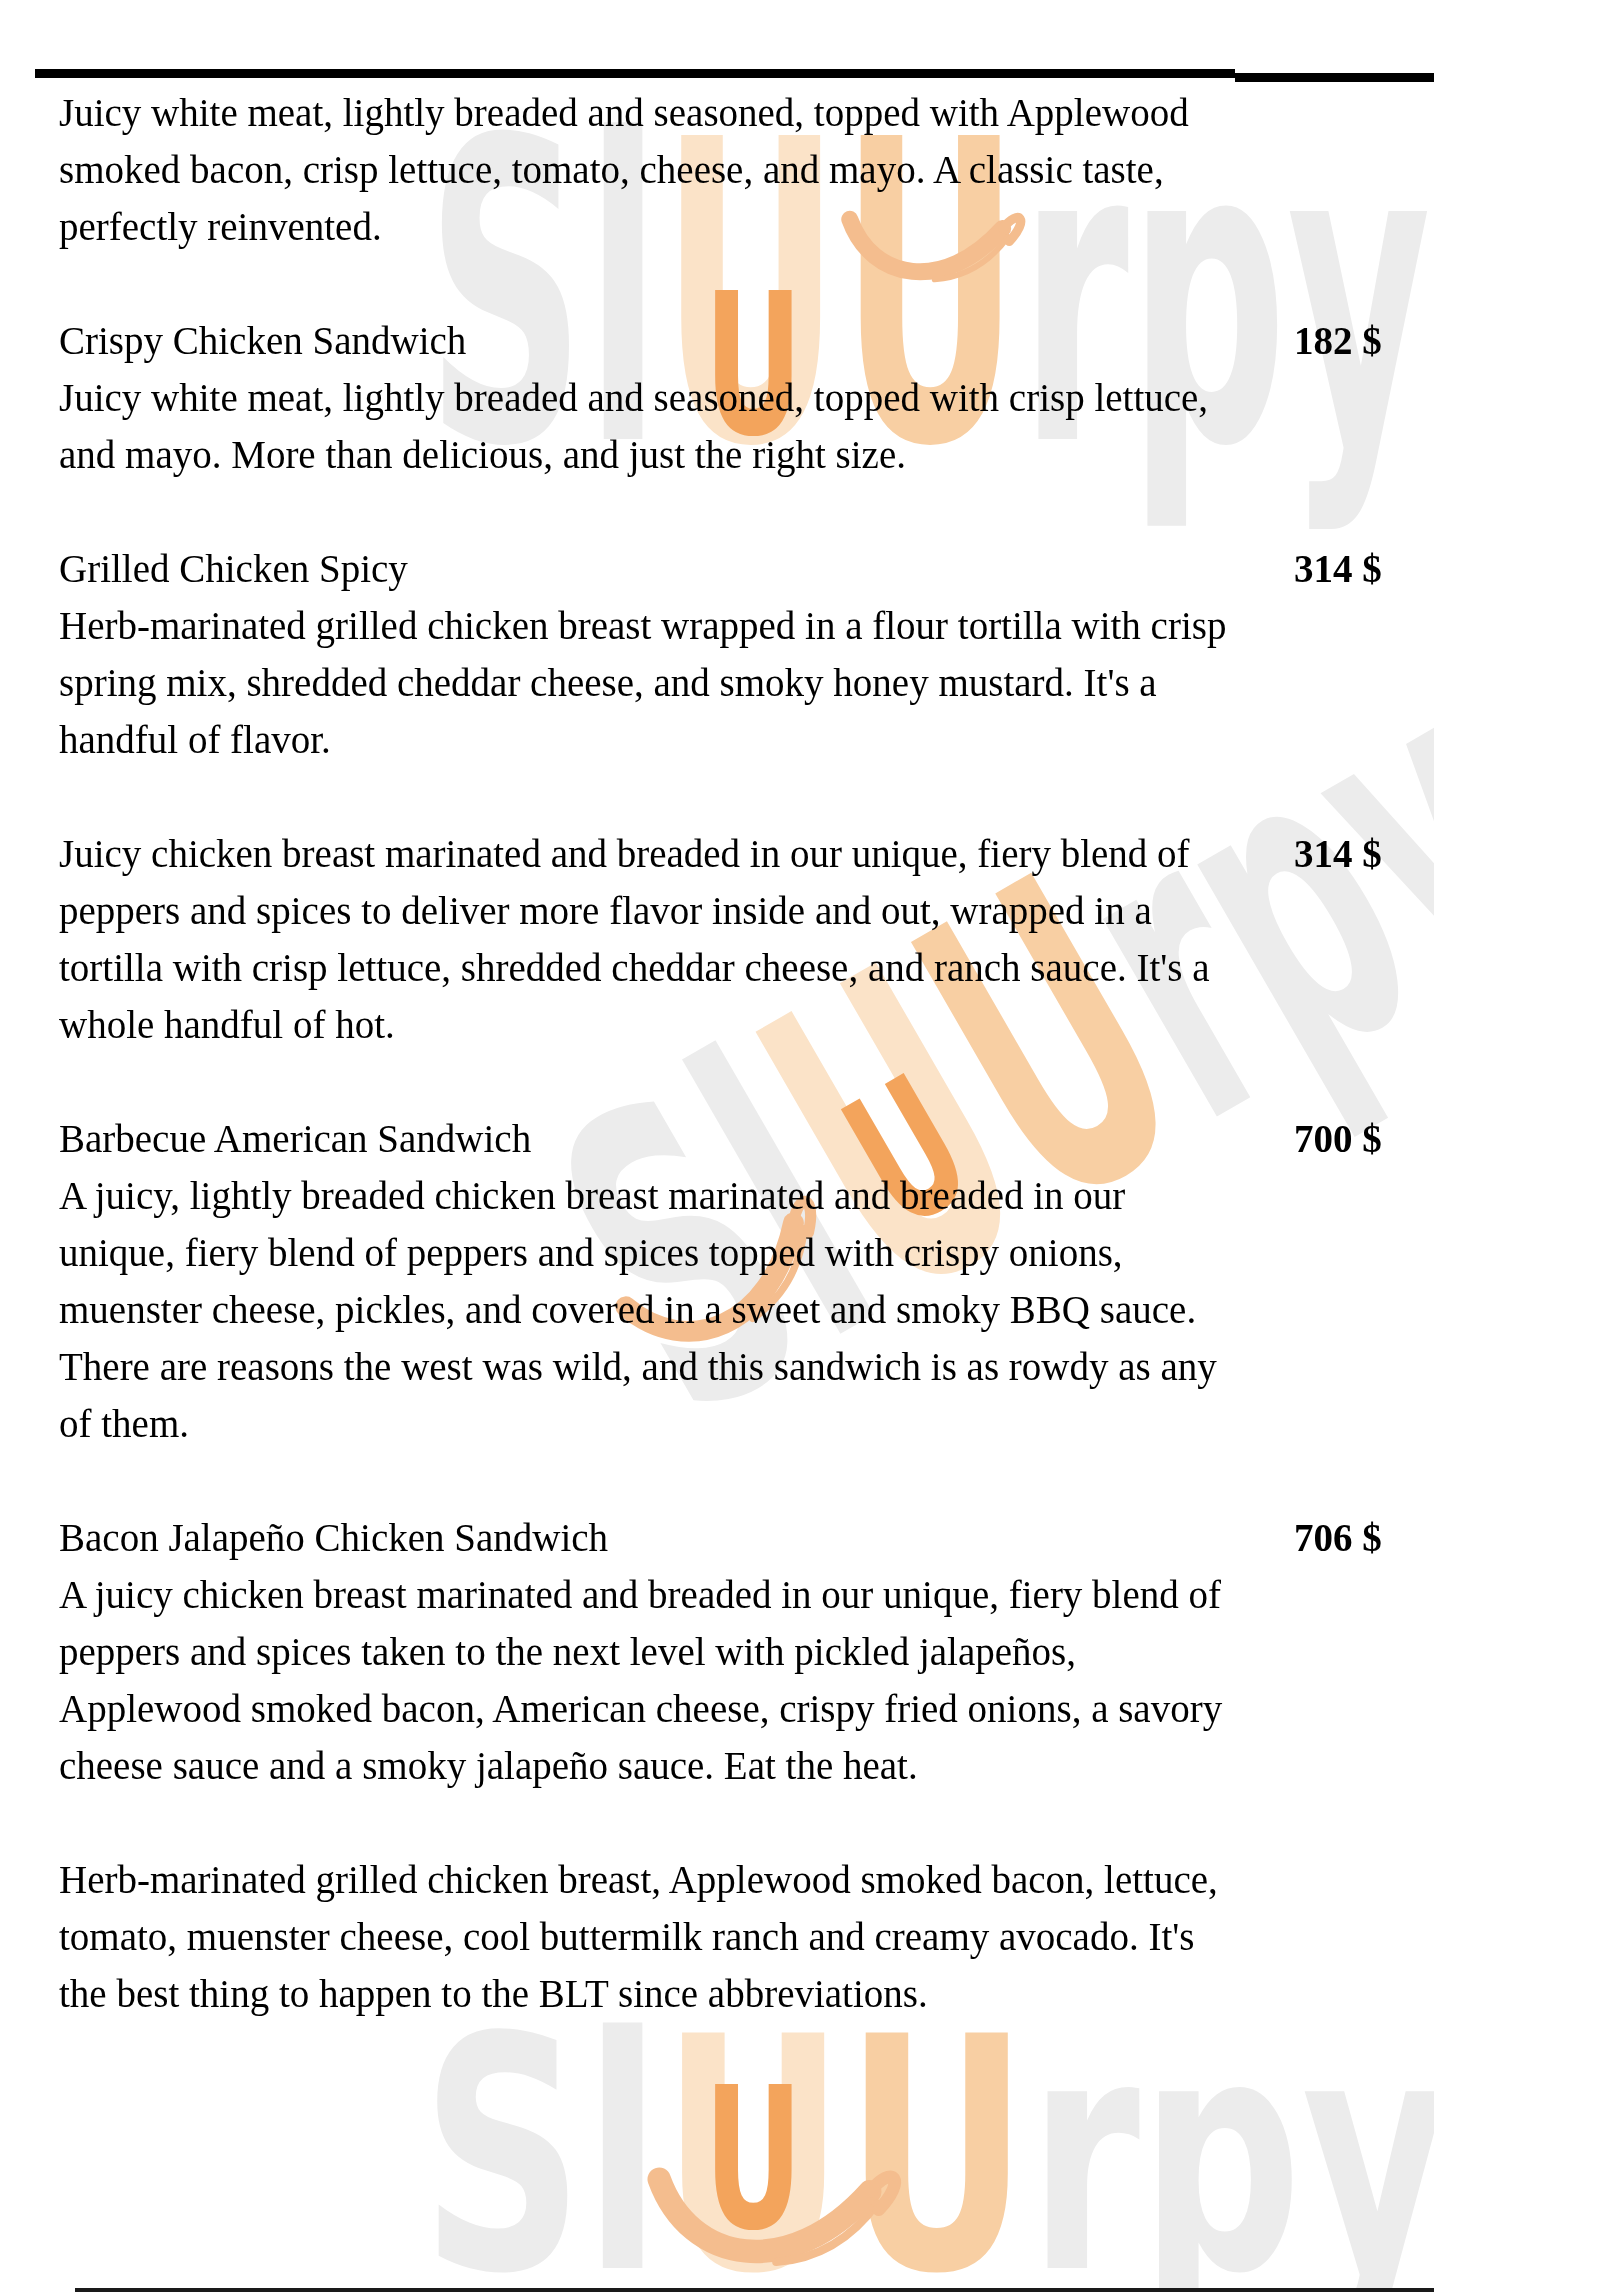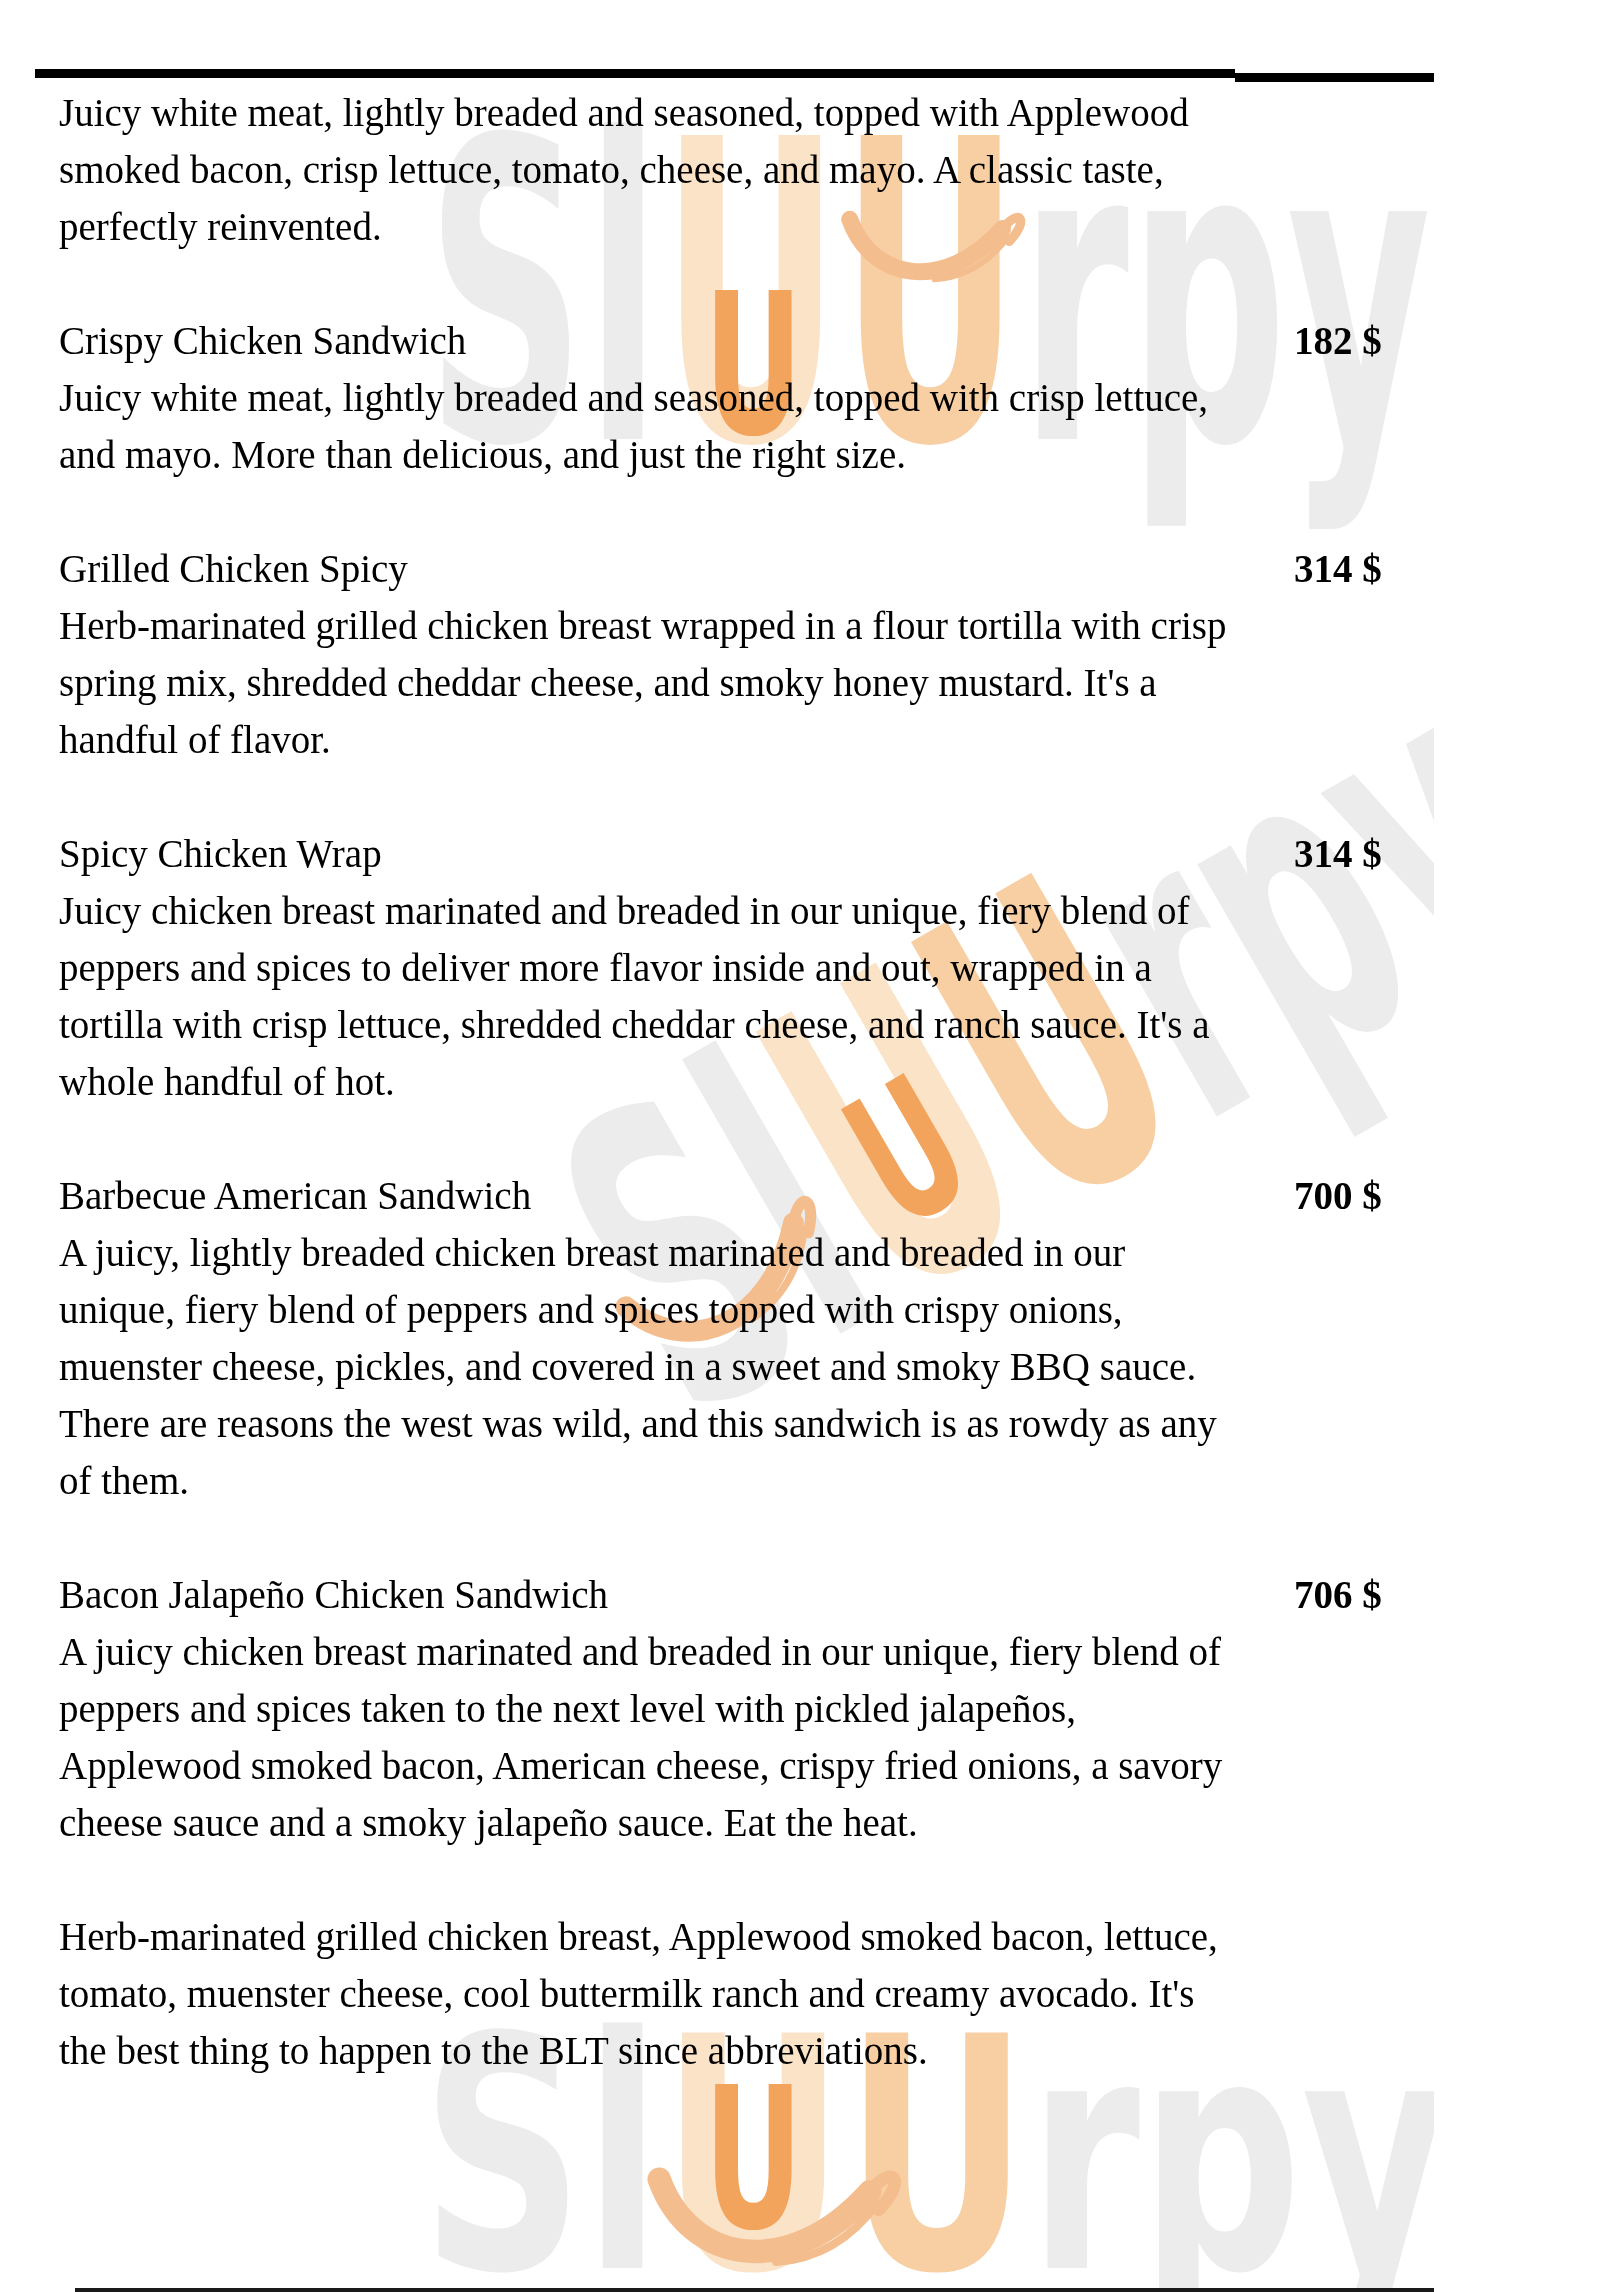--- a/index.html
+++ b/index.html
@@ -103,21 +103,20 @@
     </div>
       <div class="item">
       <div class="head">
         <span class="iname">Grilled Chicken Spicy</span>
         <span class="iprice">314 $</span>
       </div>
       <div class="idesc">Herb-marinated grilled chicken breast wrapped in a flour tortilla with crisp spring mix, shredded cheddar cheese, and smoky honey mustard. It's a handful of flavor.</div>
     </div>
       <div class="item">
       <div class="head">
-        <span class="iname">Spicy Chicken Wrap</span>
         <span class="iprice">314 $</span>
       </div>
       <div class="idesc">Juicy chicken breast marinated and breaded in our unique, fiery blend of peppers and spices to deliver more flavor inside and out, wrapped in a tortilla with crisp lettuce, shredded cheddar cheese, and ranch sauce. It's a whole handful of hot.</div>
     </div>
       <div class="item">
       <div class="head">
         <span class="iname">Barbecue American Sandwich</span>
         <span class="iprice">700 $</span>
       </div>
       <div class="idesc">A juicy, lightly breaded chicken breast marinated and breaded in our unique, fiery blend of peppers and spices topped with crispy onions, muenster cheese, pickles, and covered in a sweet and smoky BBQ sauce. There are reasons the west was wild, and this sandwich is as rowdy as any of them.</div>

